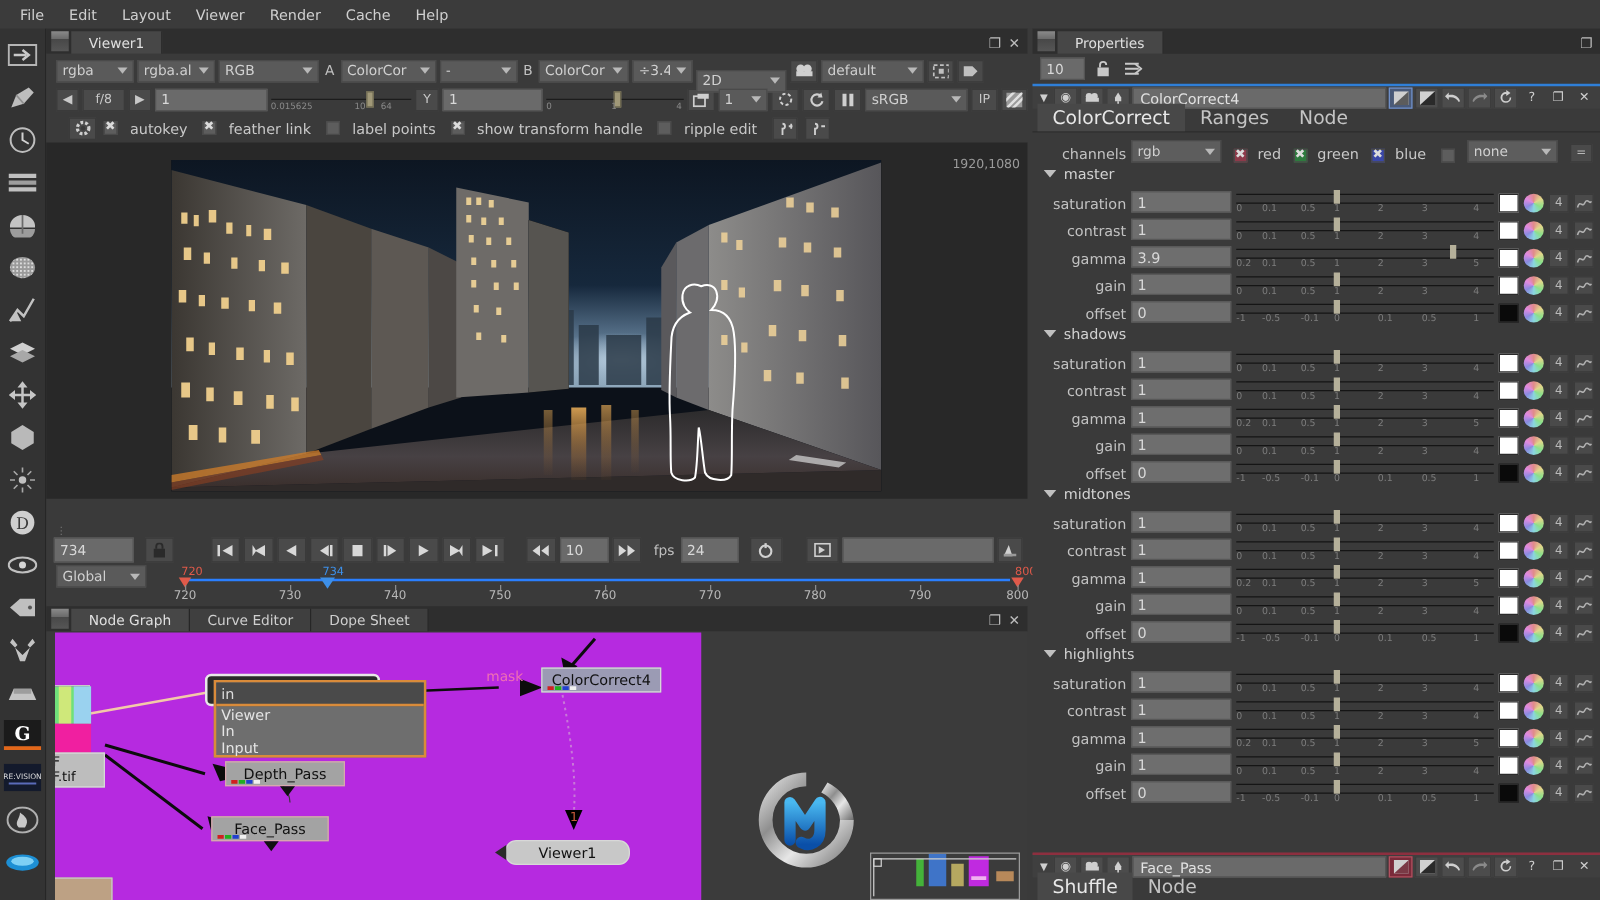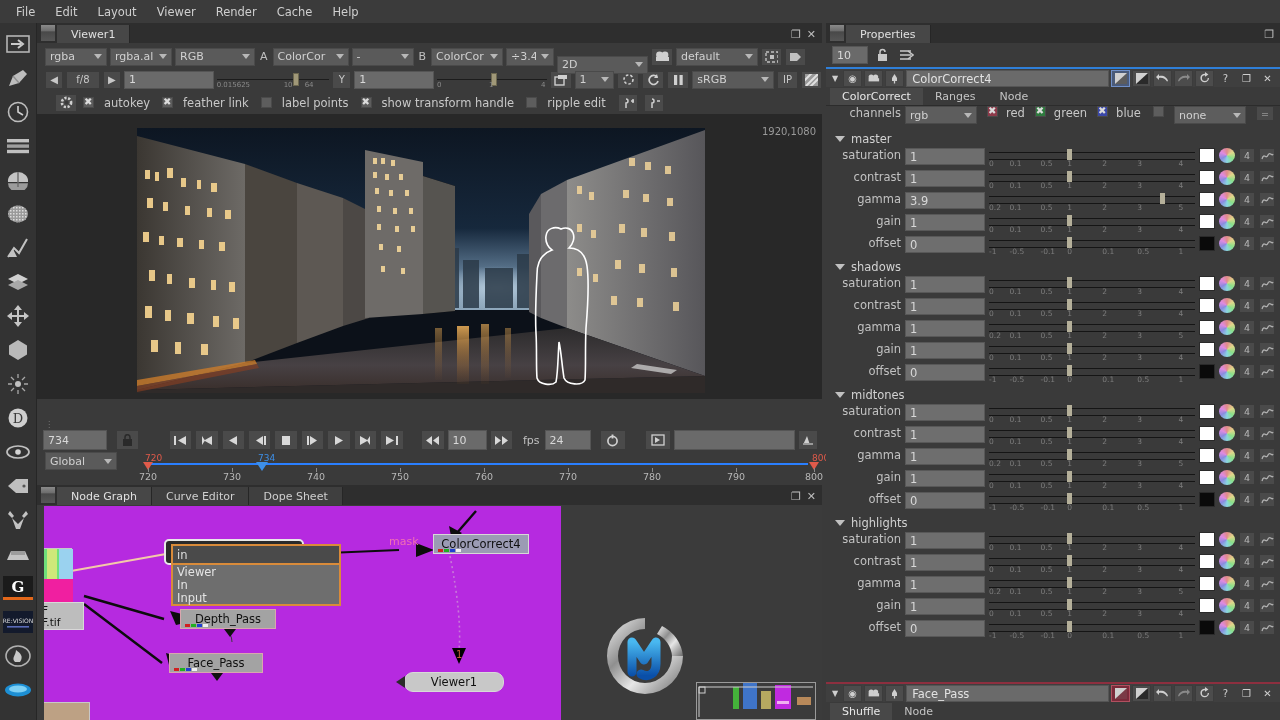--- a/index.html
+++ b/index.html
@@ -82,23 +82,23 @@
   .minimap { position:absolute; right:6px; bottom:0px; width:120px; height:38px; border:1px solid #9a9a9a; background:#3b3b3b; }
 
   
   .props { position:absolute; left:826px; top:23px; width:454px; height:697px; background:#3a3a3a; }
   .pbar { height:24px; display:flex; align-items:center; gap:5px; padding:2px 6px; }
   .nodehdr { height:20px; background:#3f3f3f; display:flex; align-items:center; gap:2px; padding:0 3px; border-top:2px solid #2f7fd8; }
   .nodehdr.red { border-top-color:#8d2f3f; }
   .hbtn { width:19px; height:17px; background:#4c4c4c; border:1px solid #3c3c3c; display:flex; align-items:center; justify-content:center; font-size:10px; color:#cfcfcf;}
   .nname { flex:1; height:17px; background:#6a6a6a; border:1px solid #555; color:#e2e2e2; padding:1px 5px; font-size:11.5px; }
   .ptabs { height:19px; display:flex; align-items:flex-end; border-bottom:1px solid #2c2c2c; padding-left:4px;}
-  .ptab { padding:2px 12px; font-size:11px; color:#c4c4c4; }
+  .ptab { padding:2px 12px; font-size:15px; color:#c4c4c4; }
   .ptab.active { background:#484848; color:#e8e8e8; }
-  .prow { height:22px; display:flex; align-items:flex-start; gap:4px; padding:0 5px; }
+  .prow { height:22px; display:flex; align-items:flex-end; gap:4px; padding:0 5px; }
   .pname { width:70px; text-align:right; color:#c2c2c2; font-size:11.5px; }
   .pval { width:80px; height:17px; background:#6e6e6e; border:1px solid #585858; color:#d8d8d8; font-size:11.5px; padding:0 4px; display:flex; align-items:center;}
   .psl { position:relative; flex:1; height:19px; }
   .psl .line { position:absolute; left:0; right:0; top:4px; height:1px; background:#151515; }
   .psl .line2 { position:absolute; left:0; right:0; top:11px; height:1px; background:#151515; }
   .psl .hd { position:absolute; top:1px; width:5px; height:11px; background:#b5b09a; }
   .psl .tk { position:absolute; top:11px; font-size:7.5px; color:#7d7d7d; }
   .swatch { width:16px; height:15px; border:1px solid #2a2a2a; }
   .wheel { width:16px; height:15px; border-radius:50%;
            background:conic-gradient(#e08a8a,#e0d68a,#8ae08a,#8ad6e0,#8a8ae0,#e08ae0,#e08a8a); }
@@ -288,21 +288,21 @@
           </div>
         <span class="lbl">B</span>
         <div class="drop" style="width:72px;">
             <span class="cv">ColorCor</span>
             <i class="ar"></i>
           </div>
         <div class="drop" style="width:48px;">
             <span class="cv">÷3.4</span>
             <i class="ar"></i>
           </div>
-        <div class="drop" style="width:91px;margin-top:16px;">
+        <div class="drop" style="width:72px;margin-top:16px;">
             <span class="cv">2D</span>
             <i class="ar"></i>
           </div>
         <div class="tbtn" style="width:22px;">
           <svg width="16" height="11">
               <circle cx="4.5" cy="4" r="3.4" fill="#cfcfcf"></circle>
               <circle cx="10" cy="4" r="3.4" fill="#cfcfcf"></circle>
               <rect x="1" y="6" width="14" height="4" fill="#cfcfcf"></rect>
             </svg>
         </div>

